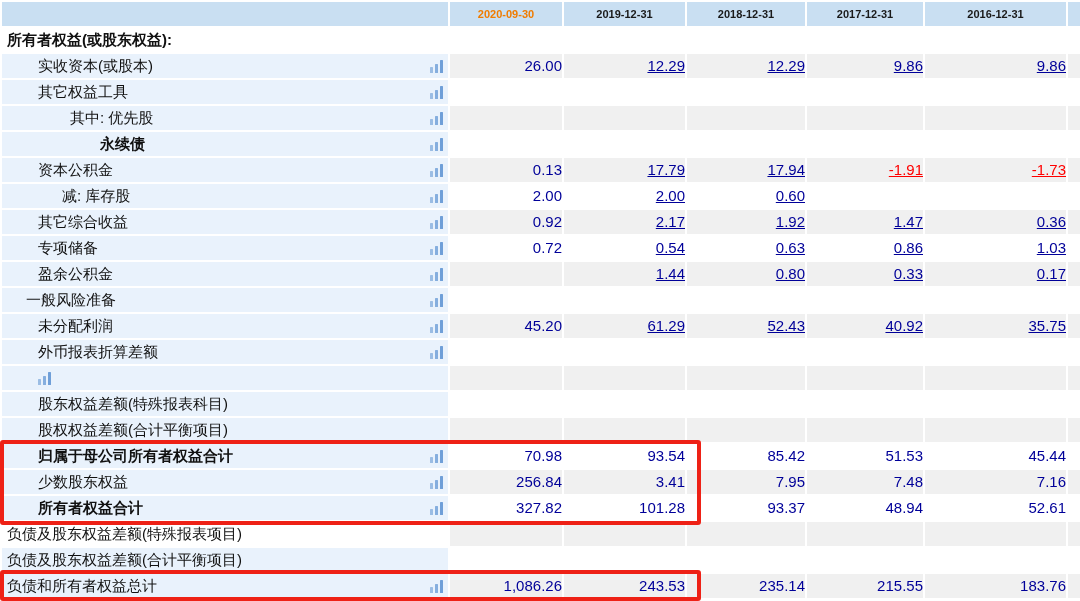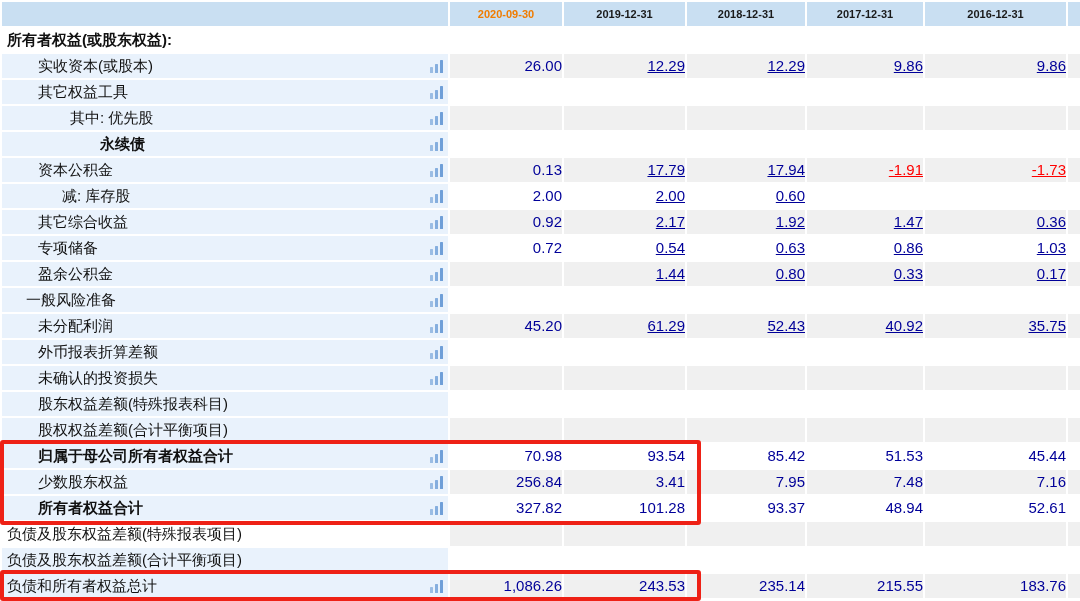--- a/index.html
+++ b/index.html
@@ -303,21 +303,20 @@
           <td class="val"></td>
           <td class="val"></td>
           <td class="val"></td>
           <td class="val"></td>
           <td class="val"></td>
           <td class="val"></td>
         </tr>
         <tr>
           <td class="lbl">
             <div class="lblwrap" style="padding-left: 36px;">
-              <span class="txt">未确认的投资损失</span>
               <span class="chart-icon">
                 <i class="b1"></i>
                 <i class="b2"></i>
                 <i class="b3"></i>
               </span>
             </div>
           </td>
           <td class="val g"></td>
           <td class="val g"></td>
           <td class="val g"></td>

